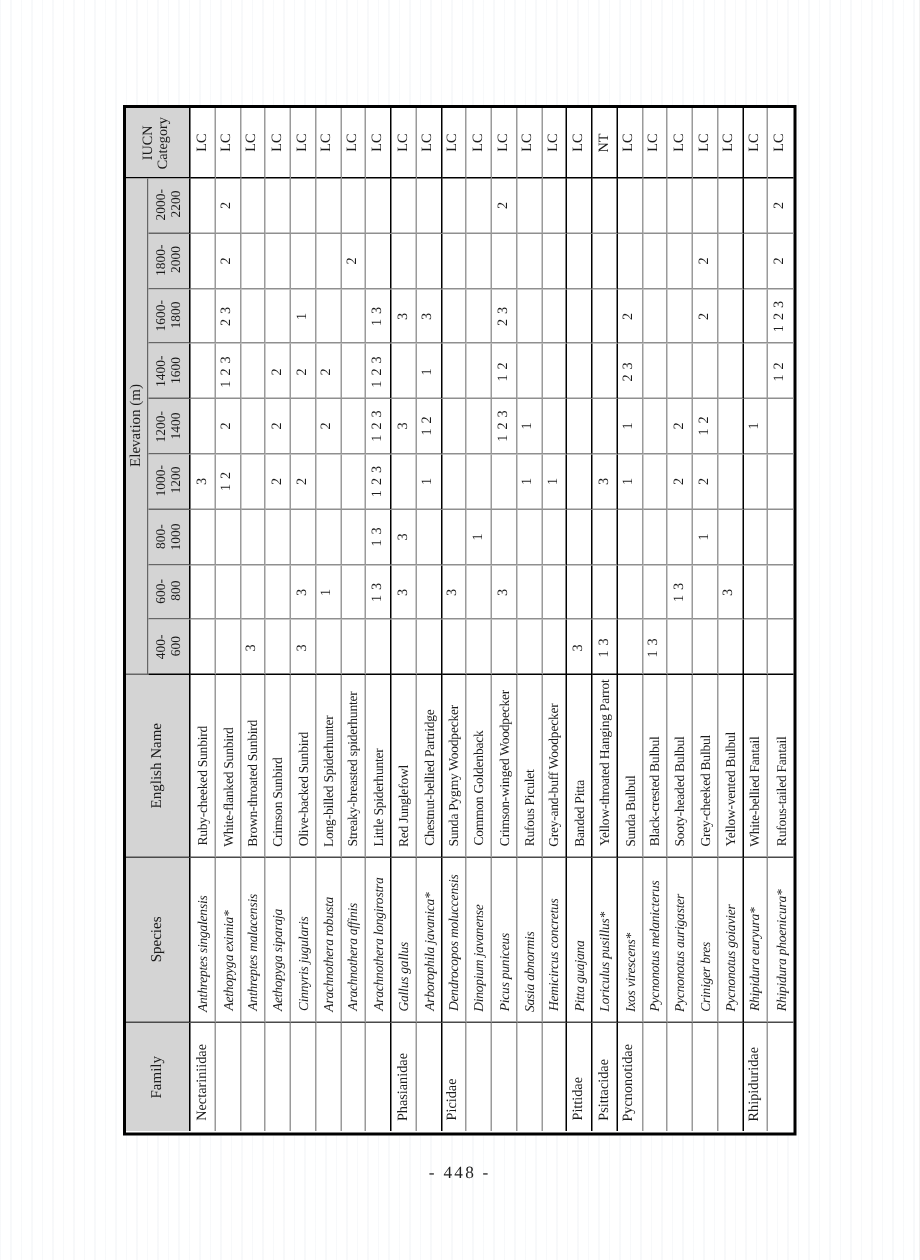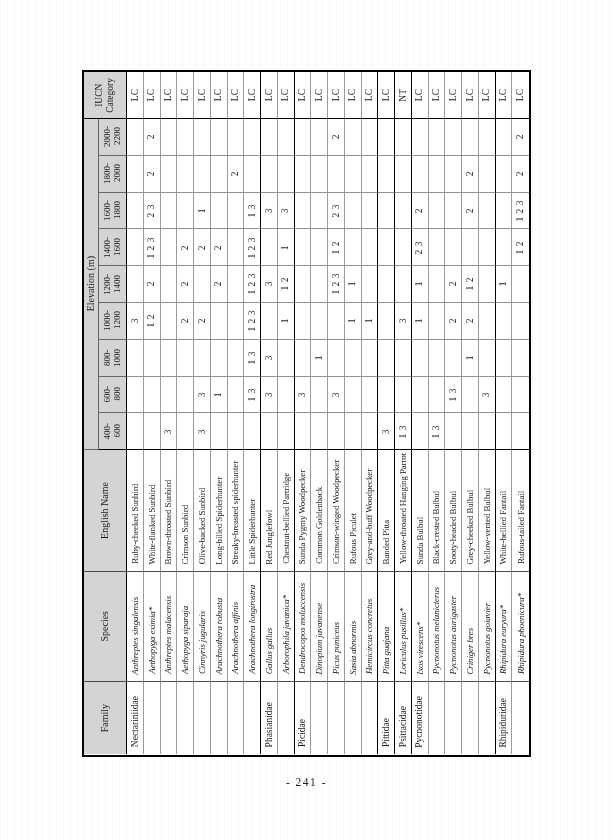--- a/index.html
+++ b/index.html
@@ -690,14 +690,14 @@
       <div class="cell center fs-val br-none" style="grid-area: 9 / 26;"></div>
       <div class="cell center fs-val br-none bb-heavy" style="grid-area: 10 / 26;"></div>
       <div class="cell start fs-name bb-med br-none" style="grid-area: 11 / 26;">
         <span class="vt">Rufous-tailed Fantail</span>
       </div>
       <div class="cell start fs-name it bb-med br-none" style="grid-area: 12 / 26;">
         <span class="vt">Rhipidura phoenicura*</span>
       </div>
       <div class="cell start fs-fam bb-none br-none" style="grid-area: 13 / 26;"></div>
     </div>
-  <div class="page-number">- 241 -</div>
+  <div class="page-number">- 448 -</div>
 </div>
 
 </body></html>

